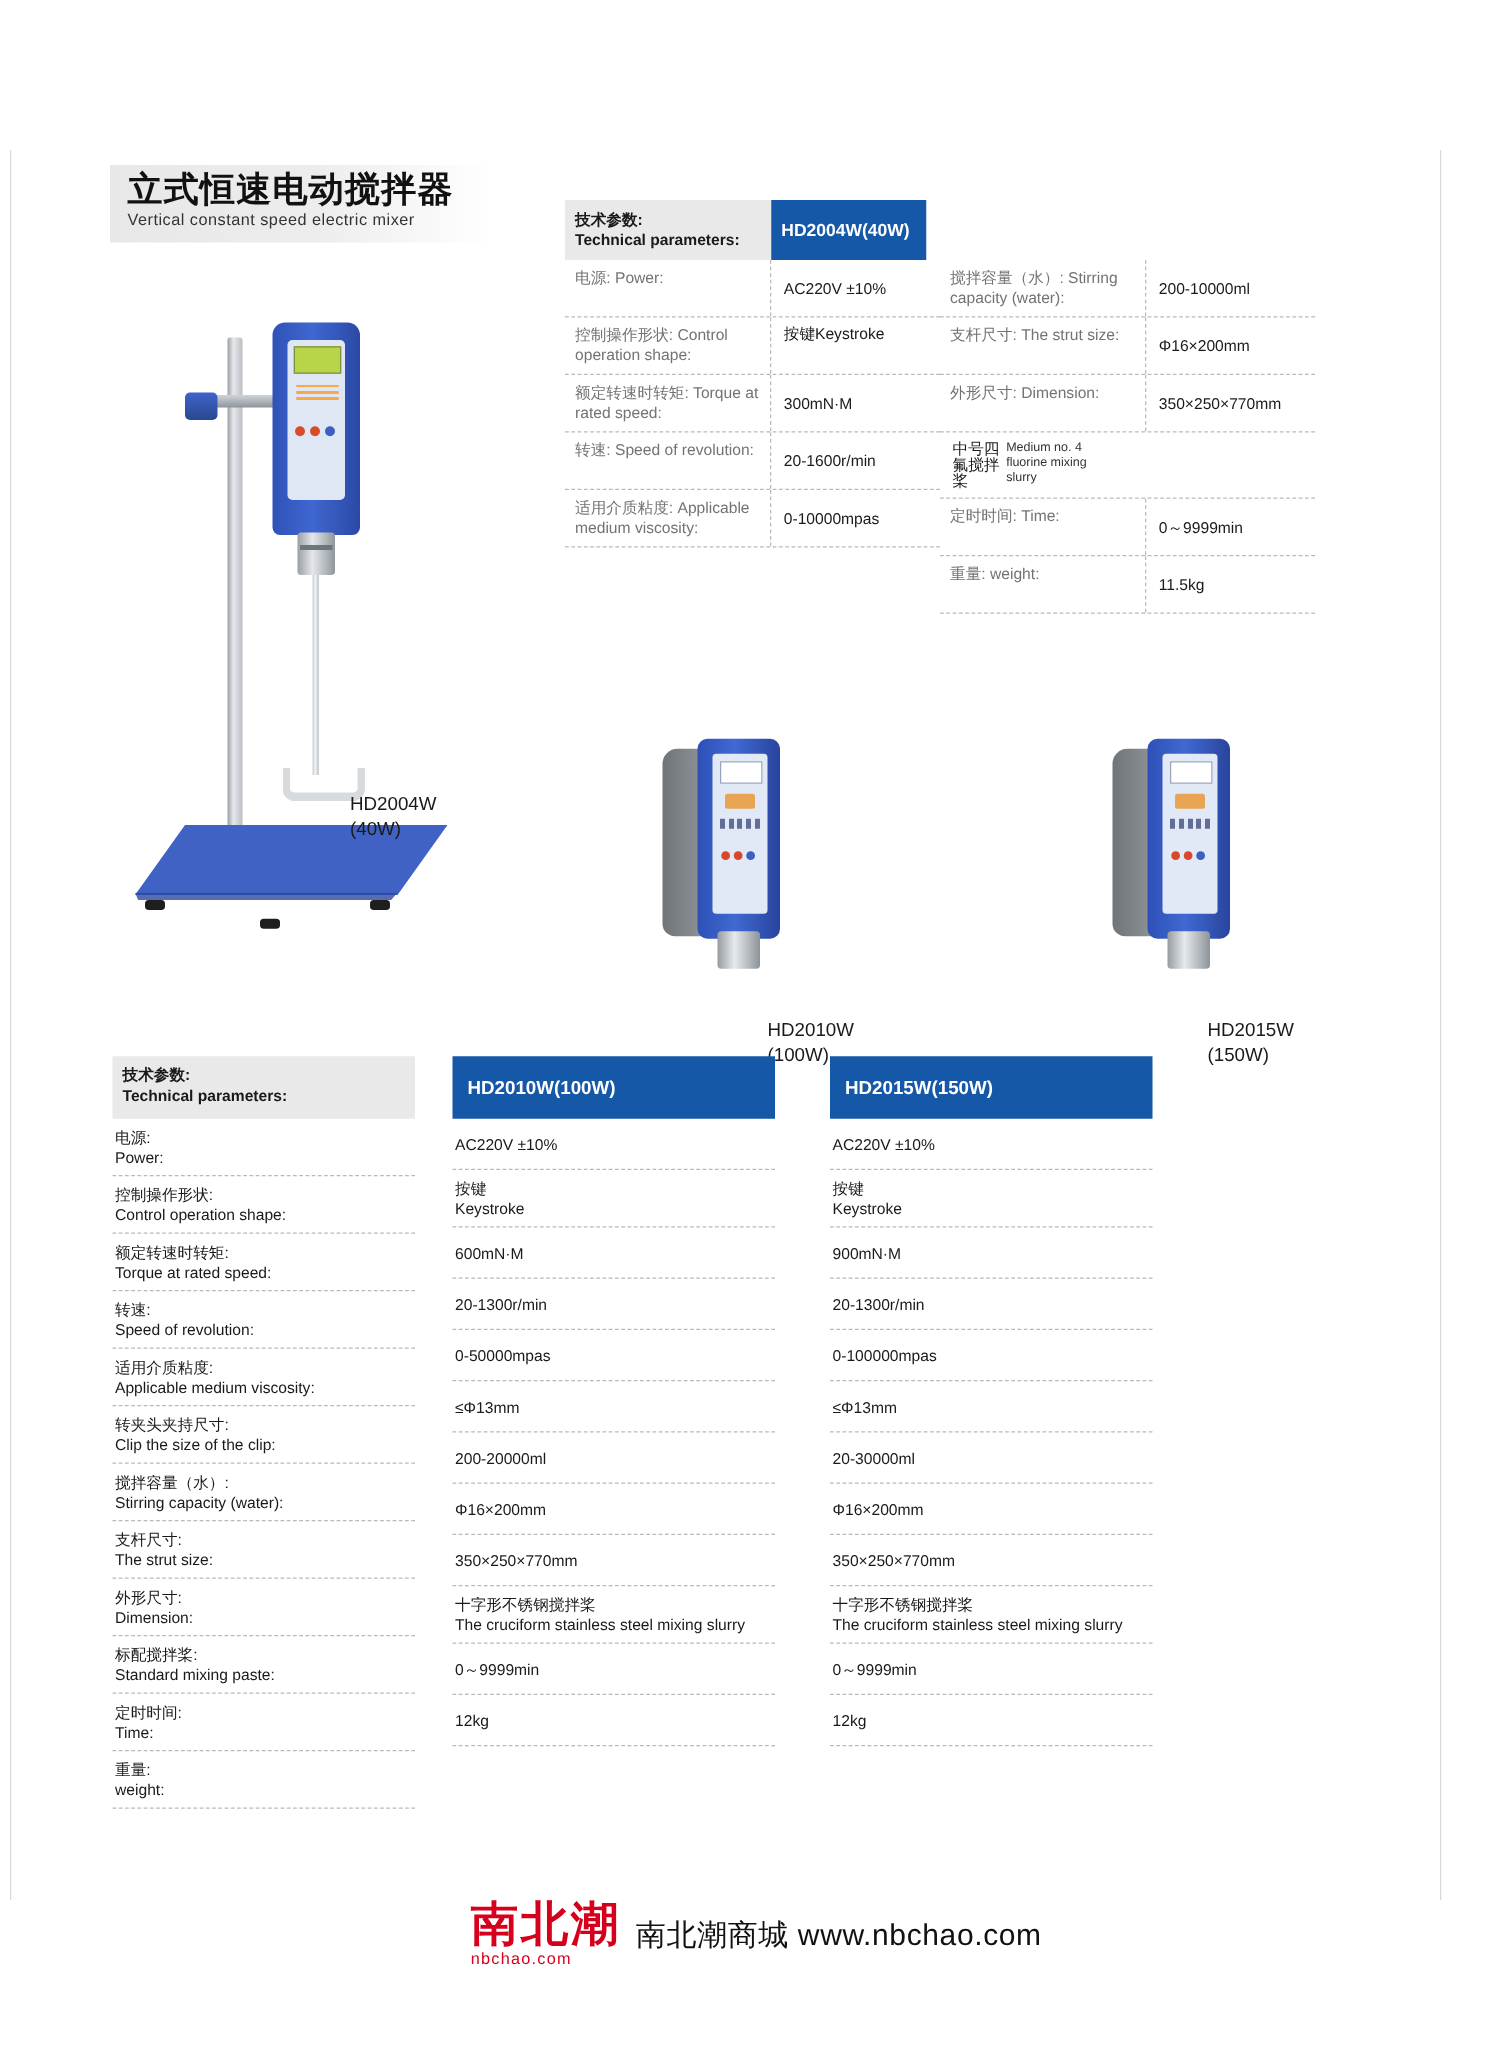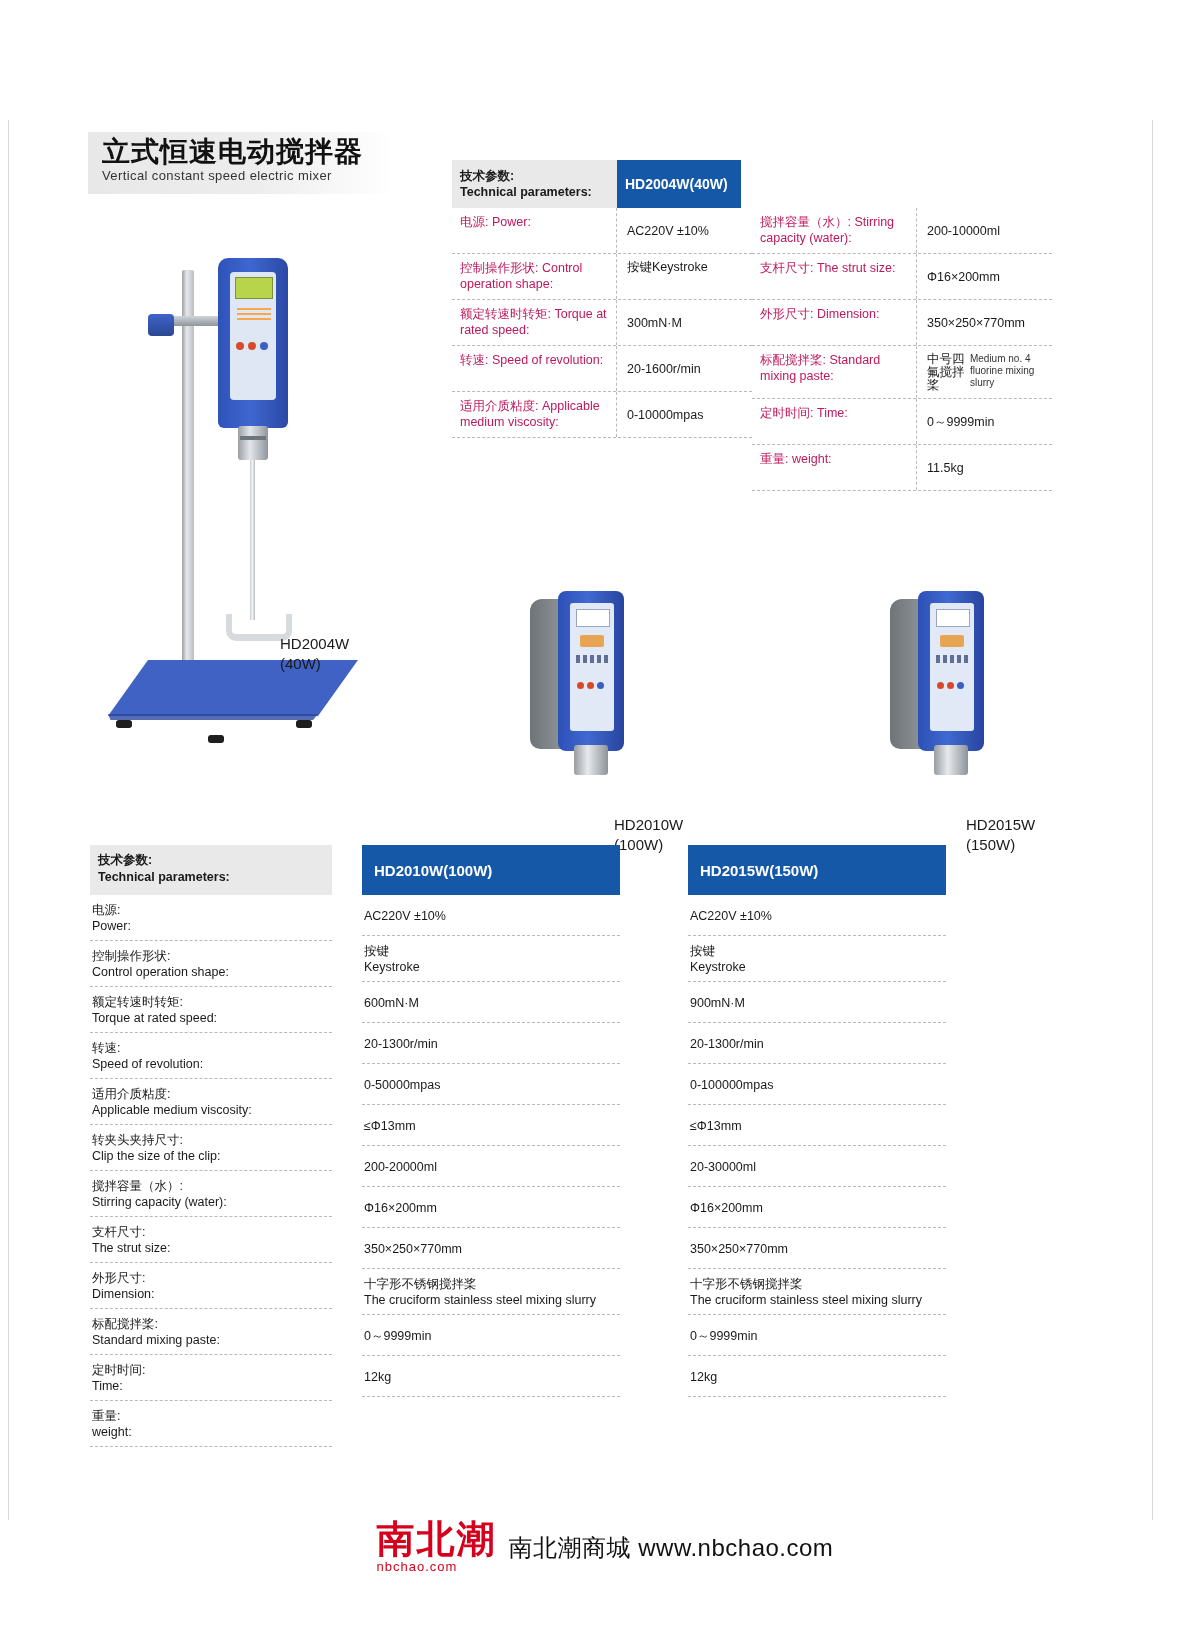--- a/index.html
+++ b/index.html
@@ -313,21 +313,21 @@
     border-bottom: 1px dashed #b9b9b9;
     min-height: 46px;
     box-sizing: border-box;
   }
   .cell .k {
     width: 165px;
     padding: 7px 8px 6px 8px;
     box-sizing: border-box;
     font-size: 12.5px;
     line-height: 15.5px;
-    color: #be185d;
+    color: #737373;
     border-right: 1px dashed #b9b9b9;
   }
   .cell .v {
     width: 135px;
     padding: 7px 6px 6px 10px;
     box-sizing: border-box;
     font-size: 12.5px;
     line-height: 16px;
     display: flex;
     align-items: center;
@@ -344,21 +344,21 @@
   
   .spec-bottom {
     position: absolute;
     left: 90px;
     top: 845px;
     width: 970px;
     display: flex;
   }
   .bcol-label { width: 242px; }
   .bcol-data { width: 258px; margin-left: 30px; }
-  .bcol-data2 { width: 258px; margin-left: 68px; }
+  .bcol-data2 { width: 258px; margin-left: 44px; }
 
   .bhdr-label {
     background: #e9e9e9;
     height: 50px;
     box-sizing: border-box;
     padding: 7px 8px;
     font-size: 12.5px;
     line-height: 17px;
     font-weight: bold;
   }
@@ -568,24 +568,20 @@
           <div class="v">Φ16×200mm</div>
         </div>
         <div class="cell">
           <div class="k">
             <span class="ln1">外形尺寸:</span>
             <span class="ln2">Dimension:</span>
           </div>
           <div class="v">350×250×770mm</div>
         </div>
         <div class="cell">
-          <div class="k">
-            <span class="ln1">标配搅拌桨:</span>
-            <span class="ln2">Standard mixing paste:</span>
-          </div>
           <div class="v small">
             <span class="cn">中号四氟搅拌桨</span>
             <span class="en2">Medium no. 4 fluorine mixing slurry</span>
           </div>
         </div>
         <div class="cell">
           <div class="k">
             <span class="ln1">定时时间:</span>
             <span class="ln2">Time:</span>
           </div>

